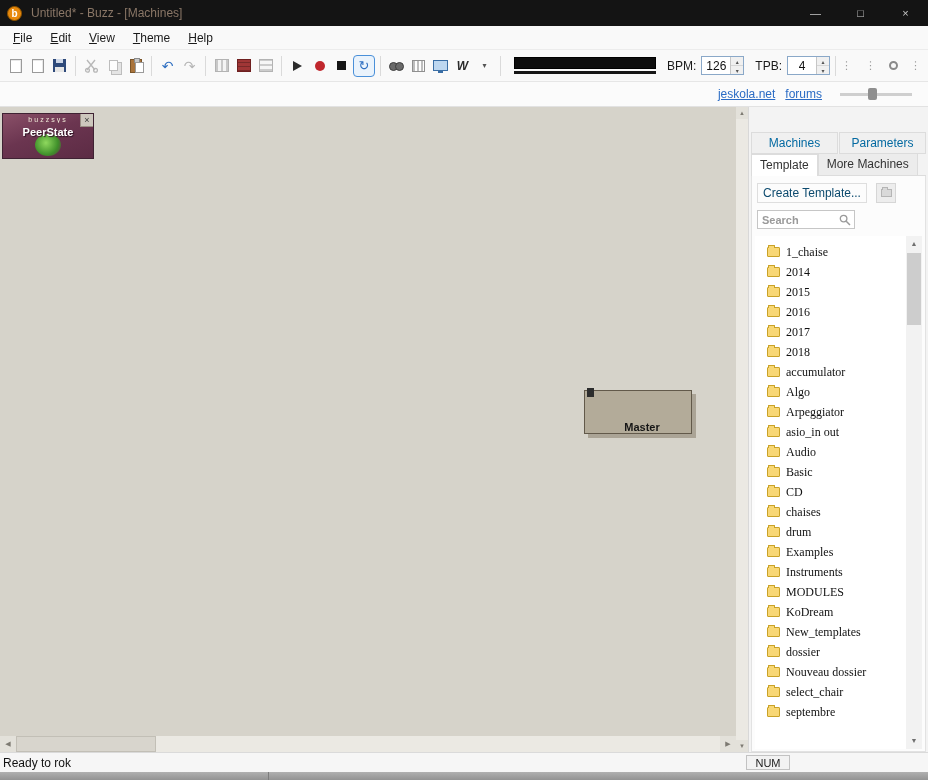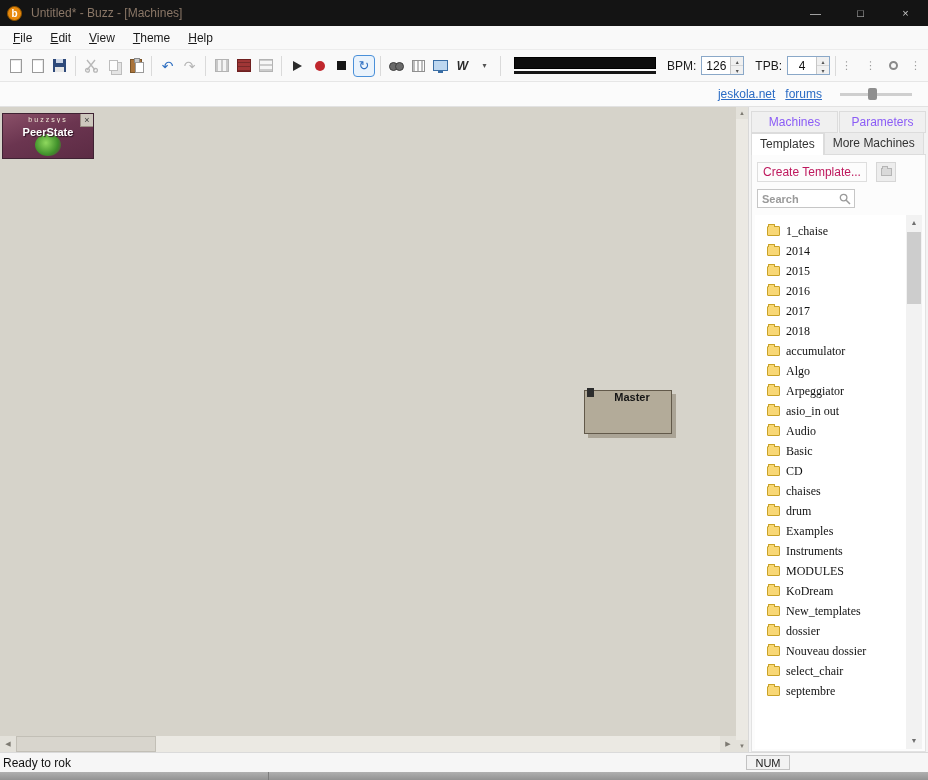--- a/index.html
+++ b/index.html
@@ -78,45 +78,45 @@
 
   .peerstate { position:absolute; left:2px; top:6px; width:92px; height:46px; border:1px solid #3f2233;
                background:linear-gradient(160deg,#8a5068 0%, #6b3550 45%, #5c2b44 100%); }
   .ps-header { font-size:7px; color:#f0e8d8; text-align:center; letter-spacing:2px; padding-top:2px; white-space:nowrap; overflow:hidden; }
   .ps-label { font-size:11px; font-weight:bold; color:#fff; text-align:center; margin-top:3px; text-shadow:1px 1px 1px #301525; position:relative; z-index:1; }
   .ps-blob { position:absolute; left:32px; top:20px; width:26px; height:22px; border-radius:50%;
              background:radial-gradient(circle at 42% 40%, #8fd95e 0%, #3f8f2a 60%, rgba(63,143,42,0) 100%); }
   .ps-close { position:absolute; top:0; right:0; width:13px; height:13px; background:#cdc7bd; color:#3a3a3a;
               font-size:9px; line-height:13px; text-align:center; border-left:1px solid #9a8f85; border-bottom:1px solid #9a8f85; }
 
-  .master { position:absolute; left:584px; top:283px; width:88px; height:44px; background:#b3ab99; border:1px solid #62594a;
-            box-shadow:4px 4px 0 #aba496; display:flex; align-items:flex-start; justify-content:center;padding-left:8px; }
+  .master { position:absolute; left:584px; top:283px; width:108px; height:44px; background:#b3ab99; border:1px solid #62594a;
+            box-shadow:4px 4px 0 #aba496; display:flex; align-items:flex-end; justify-content:center;padding-left:8px; }
   .master-led { position:absolute; left:2px; top:-3px; width:7px; height:9px; background:#2c2c2c; }
   .master-label { font-size:11px; font-weight:bold; color:#151515; }
 
   .hscroll { position:absolute; left:0; right:0; bottom:0; height:16px; background:#ebe9e3; display:flex; }
   .hs-btn { width:16px; height:16px; font-size:7px; color:#7d7a72; display:flex; align-items:center; justify-content:center; background:#e3e1da; flex:0 0 auto; }
   .hs-track { position:relative; flex:1; }
   .hs-thumb { position:absolute; left:0; top:0; bottom:0; width:140px; background:#d8d5cd; border:1px solid #c2bfb6; }
 
   .vstrip { position:absolute; left:736px; top:0; width:12px; height:645px; background:#ebe9e3; display:flex; flex-direction:column; justify-content:space-between; }
   .vs-cap { height:12px; font-size:6px; color:#7d7a72; display:flex; align-items:center; justify-content:center; background:#e3e1da; }
 
   
   .panel { position:absolute; left:748px; top:0; width:180px; height:645px; background:#f3f3f3; border-left:1px solid #d8d8d8;
            display:flex; flex-direction:column; padding-top:4px; }
   .tabs-top { display:flex; gap:1px; padding:0 2px; }
-  .tab-top { flex:1; font-size:12px; color:#8b5cf6; text-align:center; padding:3px 0; background:#f0f0f0; border:1px solid #dcdcdc; }
+  .tab-top { flex:1; font-size:12px; color:#0369a1; text-align:center; padding:3px 0; background:#f0f0f0; border:1px solid #dcdcdc;margin-top:21px; }
   .tabs-sub { display:flex; padding:0 2px; }
   .tab-sub { font-size:12px; color:#333; padding:3px 8px 4px; background:#ececec; border:1px solid #dcdcdc; border-top:none; }
   .tab-sub.active { background:#fff; border-top:1px solid #dcdcdc; border-bottom:none; }
   .tab-sub-filler { flex:1; border-bottom:1px solid #dcdcdc; }
   .panel-body { flex:1; background:#fcfcfc; border:1px solid #e2e2e2; border-top:none; margin:0 2px 0; display:flex; flex-direction:column; padding:7px 3px 2px; overflow:hidden; }
   .create-row { display:flex; align-items:center; gap:9px; margin:0 0 7px 2px; }
-  .create-btn { width:110px; height:20px; border:1px solid #dedede; background:#fcfcfc; color:#be185d; font-size:12px;
+  .create-btn { width:110px; height:20px; border:1px solid #dedede; background:#fcfcfc; color:#0c4a6e; font-size:12px;
                 display:flex; align-items:center; justify-content:center; }
   .small-btn { width:20px; height:20px; border:1px solid #d6d6d6; background:#ededed; display:flex; align-items:center; justify-content:center; }
   .mini-folder-gray { width:11px; height:8px; background:#d9d9d9; border:1px solid #b5b5b5; position:relative; }
   .mini-folder-gray::before { content:''; position:absolute; top:-3px; left:0; width:4px; height:2px; background:#d9d9d9; border:1px solid #b5b5b5; border-bottom:none; }
   .search-row { margin-left:2px; }
   .search-box { width:98px; height:19px; border:1px solid #c6c6c6; background:#fff; display:flex; align-items:center; position:relative; }
   .search-box input { border:none; outline:none; width:76px; font-size:11px; color:#333; padding-left:4px; background:transparent; font-family:"Liberation Sans", sans-serif;font-weight:bold; }
   .search-box input::placeholder { color:#9a9a9a; }
   .mag { position:absolute; right:3px; top:3px; width:12px; height:12px; }
 
@@ -307,21 +307,21 @@
       <div class="vs-cap">▲</div>
       <div class="vs-cap">▼</div>
     </div>
 
     <div class="panel">
       <div class="tabs-top">
         <div class="tab-top">Machines</div>
         <div class="tab-top">Parameters</div>
       </div>
       <div class="tabs-sub">
-        <div class="tab-sub active">Templates</div>
+        <div class="tab-sub active">Template</div>
         <div class="tab-sub">More Machines</div>
         <div class="tab-sub-filler"></div>
       </div>
 
       <div class="panel-body">
         <div class="create-row">
           <div class="create-btn">Create Template...</div>
           <div class="small-btn">
             <span class="mini-folder-gray"></span>
           </div>

